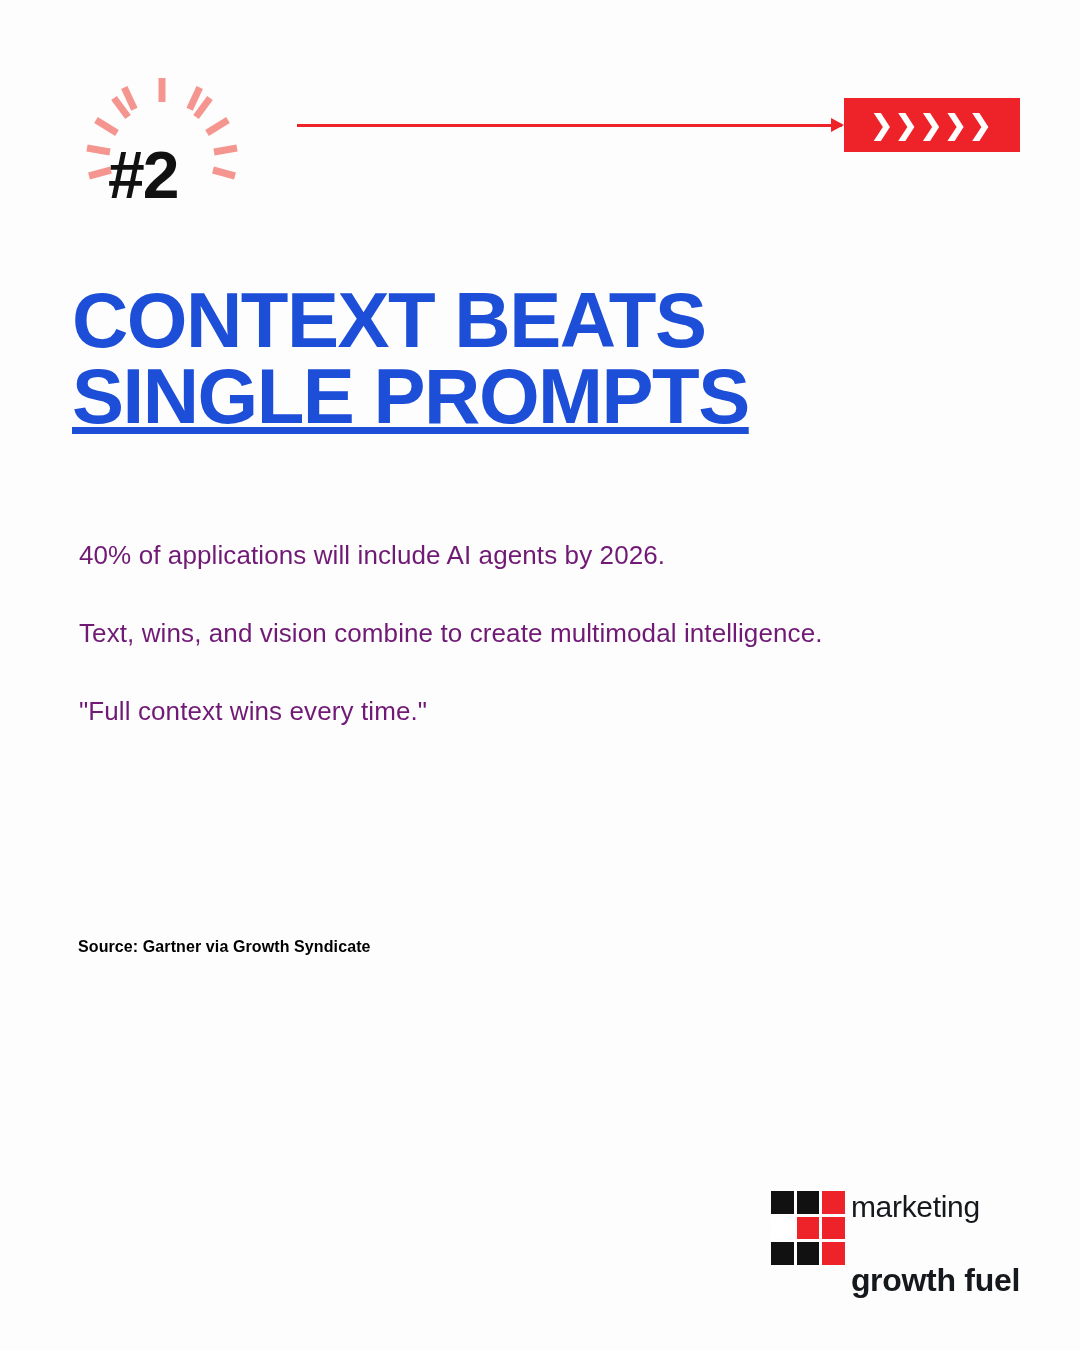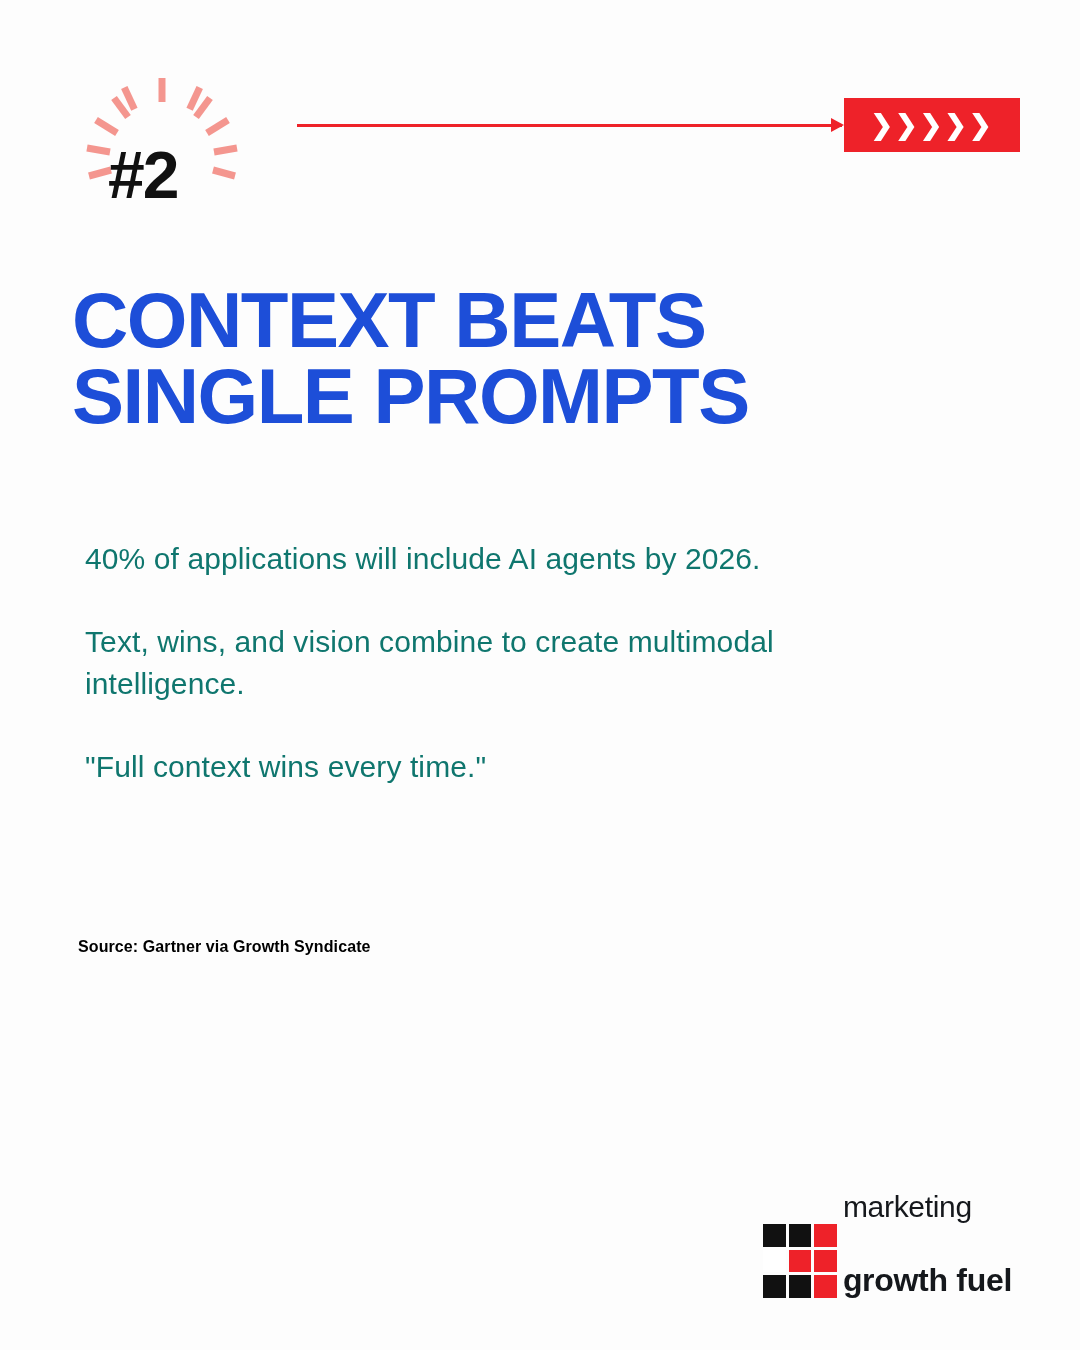--- a/index.html
+++ b/index.html
@@ -104,55 +104,55 @@
     left: 72px;
     right: 110px;
     color: #1d4ed8;
     font-family: "Liberation Sans", sans-serif;
     font-weight: bold;
     font-size: 78px;
     line-height: 0.98;
     letter-spacing: -1.5px;
     text-transform: uppercase;
   }
-  .headline .l2 { display: block; }
+  .headline .l2 { display: block; text-decoration: underline; }
 
   
   .body-copy {
     position: absolute;
     top: 538px;
     left: 78px;
     width: 840px;
   }
   .body-copy p {
-    margin: 0 0 42px 7px;
-    font-size: 30px;
+    margin: 0 0 42px 1px;
+    font-size: 26px;
     line-height: 1.38;
-    color: #0f766e;
+    color: #701a75;
     letter-spacing: 0.1px;
   }
   .body-copy p:last-child { margin-bottom: 0; }
 
   .source {
     position: absolute;
     top: 938px;
     left: 78px;
     font-size: 16px;
     font-weight: bold;
     color: #000000;
     letter-spacing: 0.1px;
   }
 
   
   .logo {
     position: absolute;
-    right: 68px;
+    right: 60px;
     bottom: 52px;
     display: flex;
-    align-items: flex-end;
+    align-items: flex-start;
     gap: 6px;
   }
   .logo-mark {
     width: 74px;
     height: 74px;
     display: grid;
     grid-template-columns: repeat(3, 1fr);
     grid-template-rows: repeat(3, 1fr);
     gap: 3px;
   }

